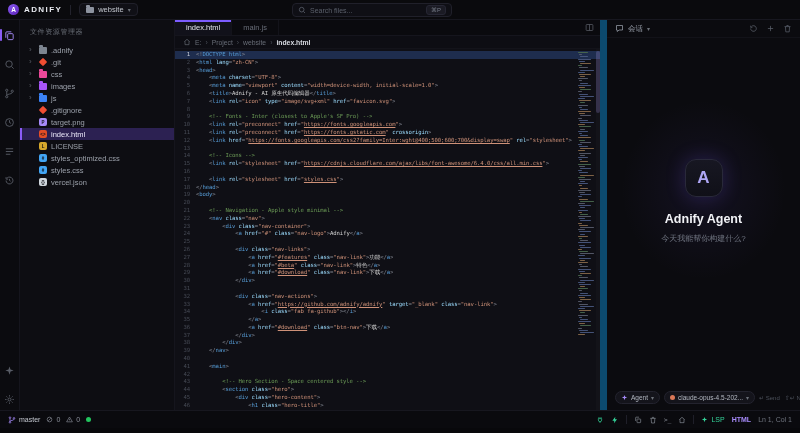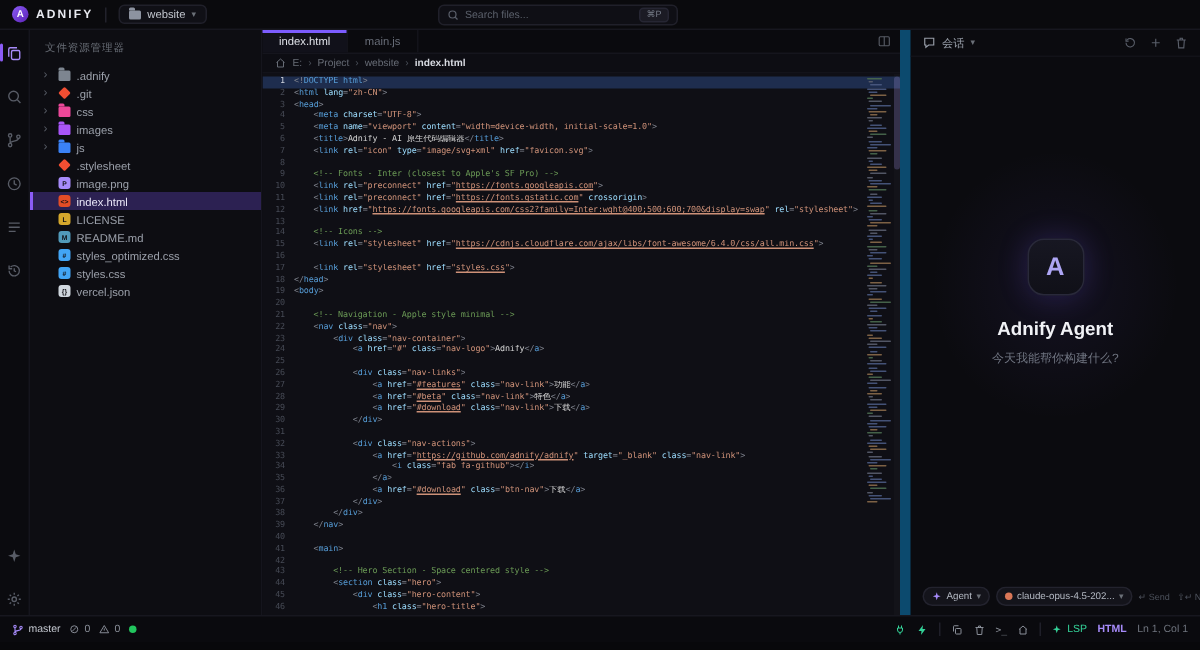--- a/index.html
+++ b/index.html
@@ -193,41 +193,36 @@
             <span>images</span>
           </div>
           <div class="frow">
             <span class="fchev">›</span>
             <span class="ficon folder" style="background: rgb(59, 130, 246);"></span>
             <span>js</span>
           </div>
           <div class="frow">
             <span class="fchev"></span>
             <span class="ficon diamond" style="background: rgb(241, 78, 50);"></span>
-            <span>.stylesheet</span>
+            <span>.gitignore</span>
           </div>
           <div class="frow">
             <span class="fchev"></span>
             <span class="ficon" style="background: rgb(167, 139, 250);">P</span>
-            <span>image.png</span>
+            <span>target.png</span>
           </div>
           <div class="frow sel">
             <span class="fchev"></span>
             <span class="ficon" style="background: rgb(228, 77, 38);">&lt;&gt;</span>
             <span>index.html</span>
           </div>
           <div class="frow">
             <span class="fchev"></span>
             <span class="ficon" style="background: rgb(212, 167, 44);">L</span>
             <span>LICENSE</span>
-          </div>
-          <div class="frow">
-            <span class="fchev"></span>
-            <span class="ficon" style="background: rgb(81, 154, 186);">M</span>
-            <span>README.md</span>
           </div>
           <div class="frow">
             <span class="fchev"></span>
             <span class="ficon" style="background: rgb(66, 165, 245);">#</span>
             <span>styles_optimized.css</span>
           </div>
           <div class="frow">
             <span class="fchev"></span>
             <span class="ficon" style="background: rgb(66, 165, 245);">#</span>
             <span>styles.css</span>

